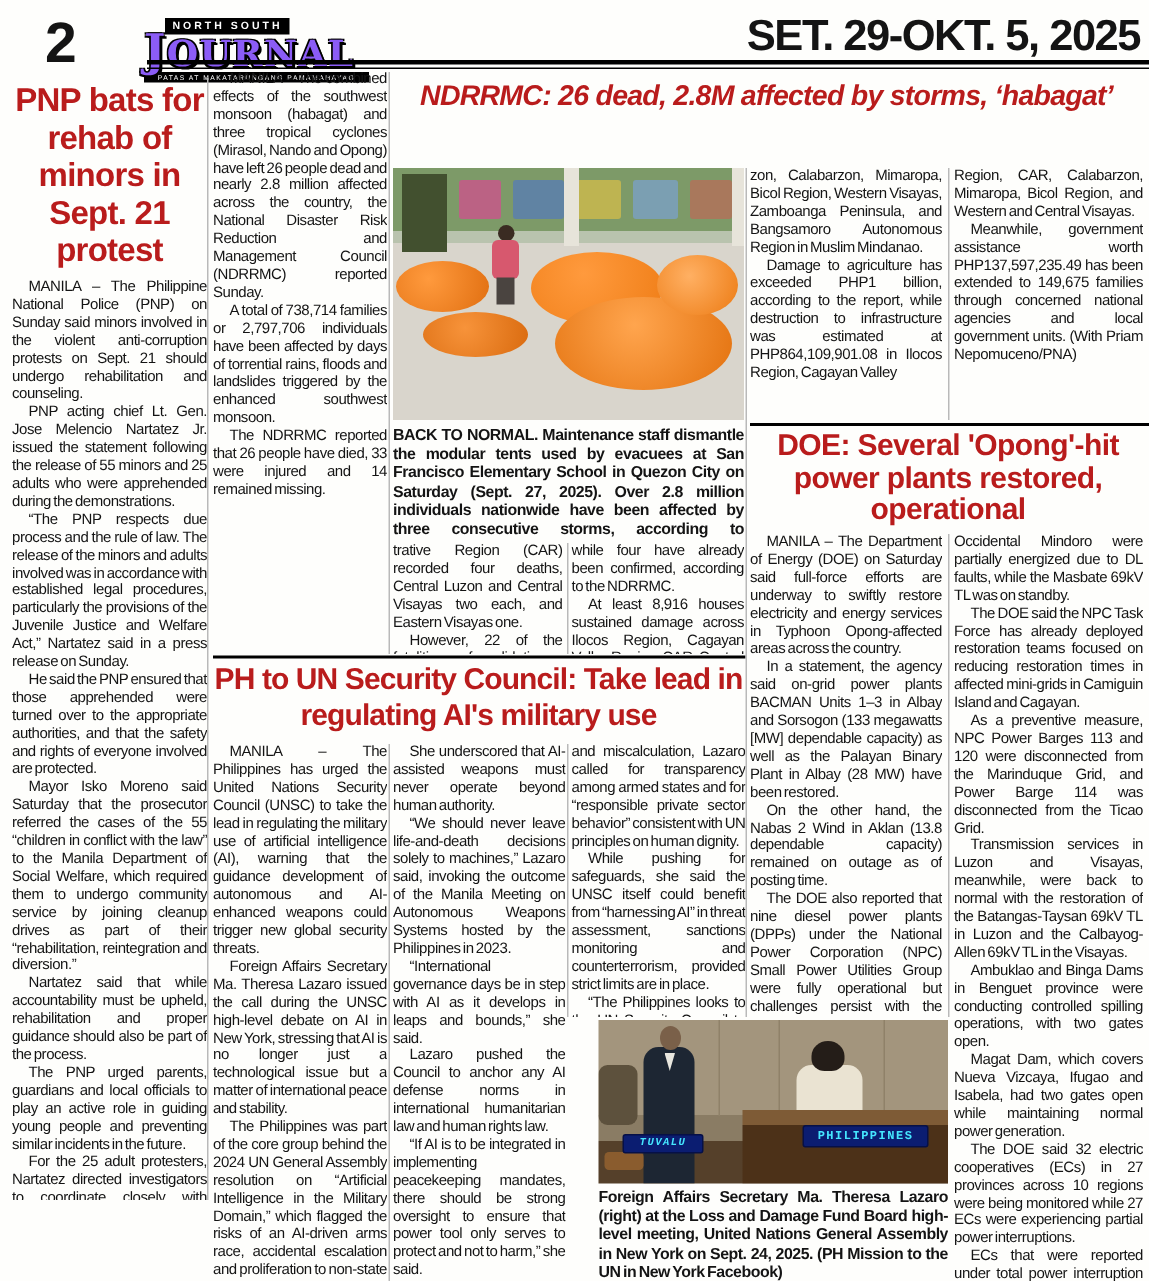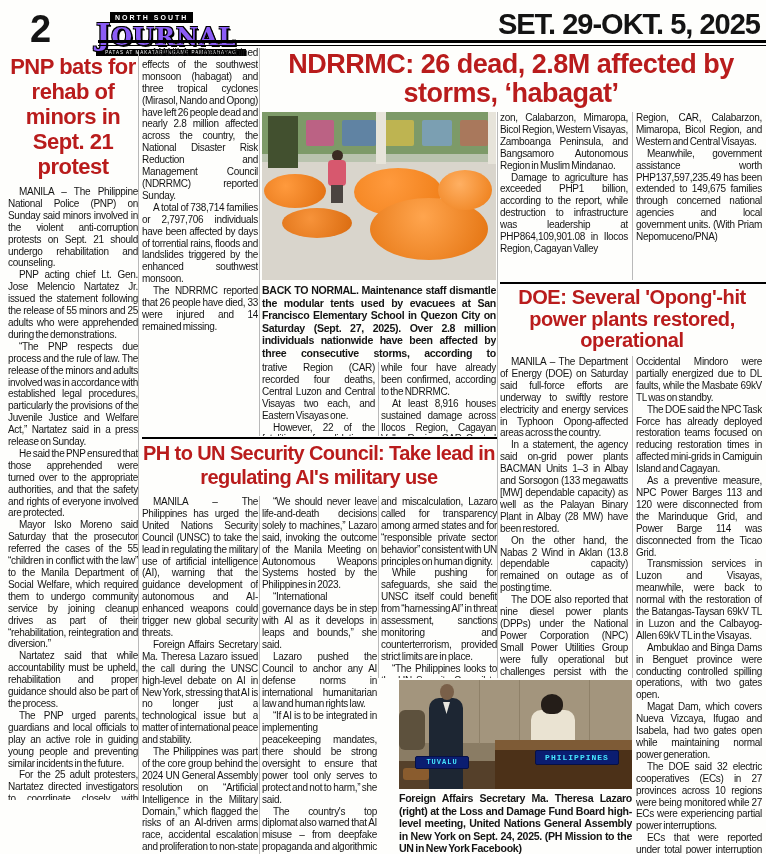--- a/index.html
+++ b/index.html
@@ -20,21 +20,21 @@
   .head-rule{position:absolute;left:98px;right:0;top:40px;border-top:3px solid #000;}
   .head-rule2{position:absolute;left:98px;right:0;top:45px;border-top:1.5px solid #000;}
   
   .col{position:absolute;overflow:hidden;font-size:10px;line-height:11.9px;text-align:justify;
        letter-spacing:-0.3px;word-spacing:-1px;}
   .para{margin:0;text-indent:11px;}
   .para.cont{text-indent:0;}
   
   .hl{position:absolute;font-weight:800;text-align:center;color:#b91c1c;}
   .hl-pnp{left:8px;top:54px;width:130px;font-size:22px;line-height:25px;letter-spacing:-0.5px;}
-  .hl-ndrrmc{left:258px;top:50px;width:506px;font-size:27px;line-height:29px;letter-spacing:-0.5px;}
+  .hl-ndrrmc{left:258px;top:50px;width:506px;font-size:19px;line-height:29px;letter-spacing:-0.5px;font-style:italic;}
   .hl-doe{left:500px;top:287px;width:264px;font-size:20px;line-height:21.5px;letter-spacing:-0.4px;}
   .hl-un{left:140px;top:441px;width:358px;font-size:20px;line-height:24px;letter-spacing:-0.6px;}
   
   .vrule{position:absolute;width:1px;background:#b9b9b9;}
   .hrule{position:absolute;height:1.5px;background:#000;}
   
   .photo1{position:absolute;left:262px;top:112px;width:234px;height:168px;overflow:hidden;
           background:linear-gradient(#7d9a68 0 42px,#b9c3ae 42px 50px,#d9d5cc 50px 100%);}
   .p1-door{position:absolute;left:6px;top:4px;width:30px;height:52px;background:#42502f;}
   .p1-art{position:absolute;top:8px;height:26px;border-radius:2px;opacity:.85;}
@@ -50,21 +50,21 @@
   .p2-man{position:absolute;left:30px;top:18px;width:34px;height:91px;background:#1d2633;border-radius:10px 10px 0 0;}
   .p2-man-head{position:absolute;left:41px;top:4px;width:14px;height:16px;background:#7a6049;border-radius:50%;}
   .p2-man-shirt{position:absolute;left:44px;top:22px;width:7px;height:12px;background:#e8e6df;clip-path:polygon(0 0,100% 0,50% 100%);}
   .p2-woman-hair{position:absolute;left:142px;top:14px;width:22px;height:20px;background:#241d18;border-radius:50% 50% 40% 40%;}
   .p2-woman-body{position:absolute;left:132px;top:30px;width:44px;height:34px;background:#eae3d2;border-radius:10px 10px 0 0;}
   .p2-desk{position:absolute;left:96px;top:60px;width:137px;height:49px;background:linear-gradient(#7e5b36 0 10px,#4c3118 10px 100%);}
   .p2-chair{position:absolute;left:0px;top:30px;width:26px;height:40px;background:#5d513d;border-radius:6px;}
   .led{position:absolute;background:#0b1d71;border:1px solid #061047;color:#45e6ff;
        font-family:"Liberation Mono",monospace;font-weight:700;text-align:center;border-radius:2px;}
   .led-ph{left:136px;top:70px;width:82px;height:13px;font-size:8px;line-height:13px;letter-spacing:1px;}
-  .led-tv{left:16px;top:76px;width:52px;height:11px;font-size:7px;line-height:11px;letter-spacing:1px;}
+  .led-tv{left:16px;top:76px;width:52px;height:11px;font-size:7px;line-height:11px;letter-spacing:1px;font-style:italic;}
   .p2-gavel{position:absolute;left:4px;top:88px;width:26px;height:12px;background:#8a5c2e;border-radius:3px;}
   
   .caption{position:absolute;overflow:hidden;font-weight:700;font-size:10.6px;line-height:12.6px;
            text-align:justify;letter-spacing:-0.3px;word-spacing:-1px;}
   .cap1{left:262px;top:284px;width:234px;height:76px;}
   .cap2{left:399px;top:792px;width:233px;height:62px;}
 </style>
 </head>
 <body>
 
@@ -122,21 +122,21 @@
   <div class="col" style="left:262px;top:362px;width:113px;height:74px;">
       <p class="para cont">trative Region (CAR) recorded four deaths, Central Luzon and Central Visayas two each, and Eastern Visayas one.</p>
       <p class="para">However, 22 of the fatalities are for validation,</p>
     </div>
   <div class="col" style="left:381px;top:362px;width:115px;height:74px;">
       <p class="para cont">while four have already been confirmed, according to the NDRRMC.</p>
       <p class="para">At least 8,916 houses sustained damage across Ilocos Region, Cagayan Valley Region, CAR, Central Lu-</p>
     </div>
   <div class="col" style="left:500px;top:112px;width:128px;height:168px;">
       <p class="para cont">zon, Calabarzon, Mimaropa, Bicol Region, Western Visayas, Zamboanga Peninsula, and Bangsamoro Autonomous Region in Muslim Mindanao.</p>
-      <p class="para">Damage to agriculture has exceeded PHP1 billion, according to the report, while destruction to infrastructure was leadership at PHP864,109,901.08 in Ilocos Region, Cagayan Valley</p>
+      <p class="para">Damage to agriculture has exceeded PHP1 billion, according to the report, while destruction to infrastructure was estimated at PHP864,109,901.08 in Ilocos Region, Cagayan Valley</p>
     </div>
   <div class="col" style="left:636px;top:112px;width:126px;height:168px;">
       <p class="para cont">Region, CAR, Calabarzon, Mimaropa, Bicol Region, and Western and Central Visayas.</p>
       <p class="para">Meanwhile, government assistance worth PHP137,597,235.49 has been extended to 149,675 families through concerned national agencies and local government units. (With Priam Nepomuceno/PNA)</p>
     </div>
 
   <div class="hrule" style="left:500px;top:282px;width:266px;"></div>
   <div class="hl hl-doe">DOE: Several 'Opong'-hit power plants restored, operational</div>
   <div class="col" style="left:500px;top:356px;width:128px;height:322px;">
       <p class="para">MANILA – The Department of Energy (DOE) on Saturday said full-force efforts are underway to swiftly restore electricity and energy services in Typhoon Opong-affected areas across the country.</p>
@@ -156,20 +156,21 @@
     </div>
 
   <div class="hrule" style="left:142px;top:437px;width:355px;"></div>
   <div class="hl hl-un">PH to UN Security Council: Take lead in regulating AI's military use</div>
   <div class="col" style="left:142px;top:496px;width:116px;height:358px;">
       <p class="para">MANILA – The Philippines has urged the United Nations Security Council (UNSC) to take the lead in regulating the military use of artificial intelligence (AI), warning that the guidance development of autonomous and AI-enhanced weapons could trigger new global security threats.</p>
       <p class="para">Foreign Affairs Secretary Ma. Theresa Lazaro issued the call during the UNSC high-level debate on AI in New York, stressing that AI is no longer just a technological issue but a matter of international peace and stability.</p>
       <p class="para">The Philippines was part of the core group behind the 2024 UN General Assembly resolution on “Artificial Intelligence in the Military Domain,” which flagged the risks of an AI-driven arms race, accidental escalation and proliferation to non-state actors.</p>
     </div>
   <div class="col" style="left:262px;top:496px;width:115px;height:358px;">
+      <p class="para">She underscored that AI-assisted weapons must never operate beyond human authority.</p>
       <p class="para">“We should never leave life-and-death decisions solely to machines,” Lazaro said, invoking the outcome of the Manila Meeting on Autonomous Weapons Systems hosted by the Philippines in 2023.</p>
       <p class="para">“International governance days be in step with AI as it develops in leaps and bounds,” she said.</p>
       <p class="para">Lazaro pushed the Council to anchor any AI defense norms in international humanitarian law and human rights law.</p>
       <p class="para">“If AI is to be integrated in implementing peacekeeping mandates, there should be strong oversight to ensure that power tool only serves to protect and not to harm,” she said.</p>
       <p class="para">The country's top diplomat also warned that AI misuse – from deepfake propaganda and algorithmic disinformation to automated targeting – can “destabilize democracies, undermine institutions and intensify conflict.”</p>
     </div>
   <div class="col" style="left:381px;top:496px;width:116px;height:182px;">
       <p class="para cont">and miscalculation, Lazaro called for transparency among armed states and for “responsible private sector behavior” consistent with UN principles on human dignity.</p>
       <p class="para">While pushing for safeguards, she said the UNSC itself could benefit from “harnessing AI” in threat assessment, sanctions monitoring and counterterrorism, provided strict limits are in place.</p>
       <p class="para">“The Philippines looks to the UN Security Council to assert its leadership in harnessing AI as a force for good and a powerful driver of peace and security,” Lazaro said. (PNA)</p>

